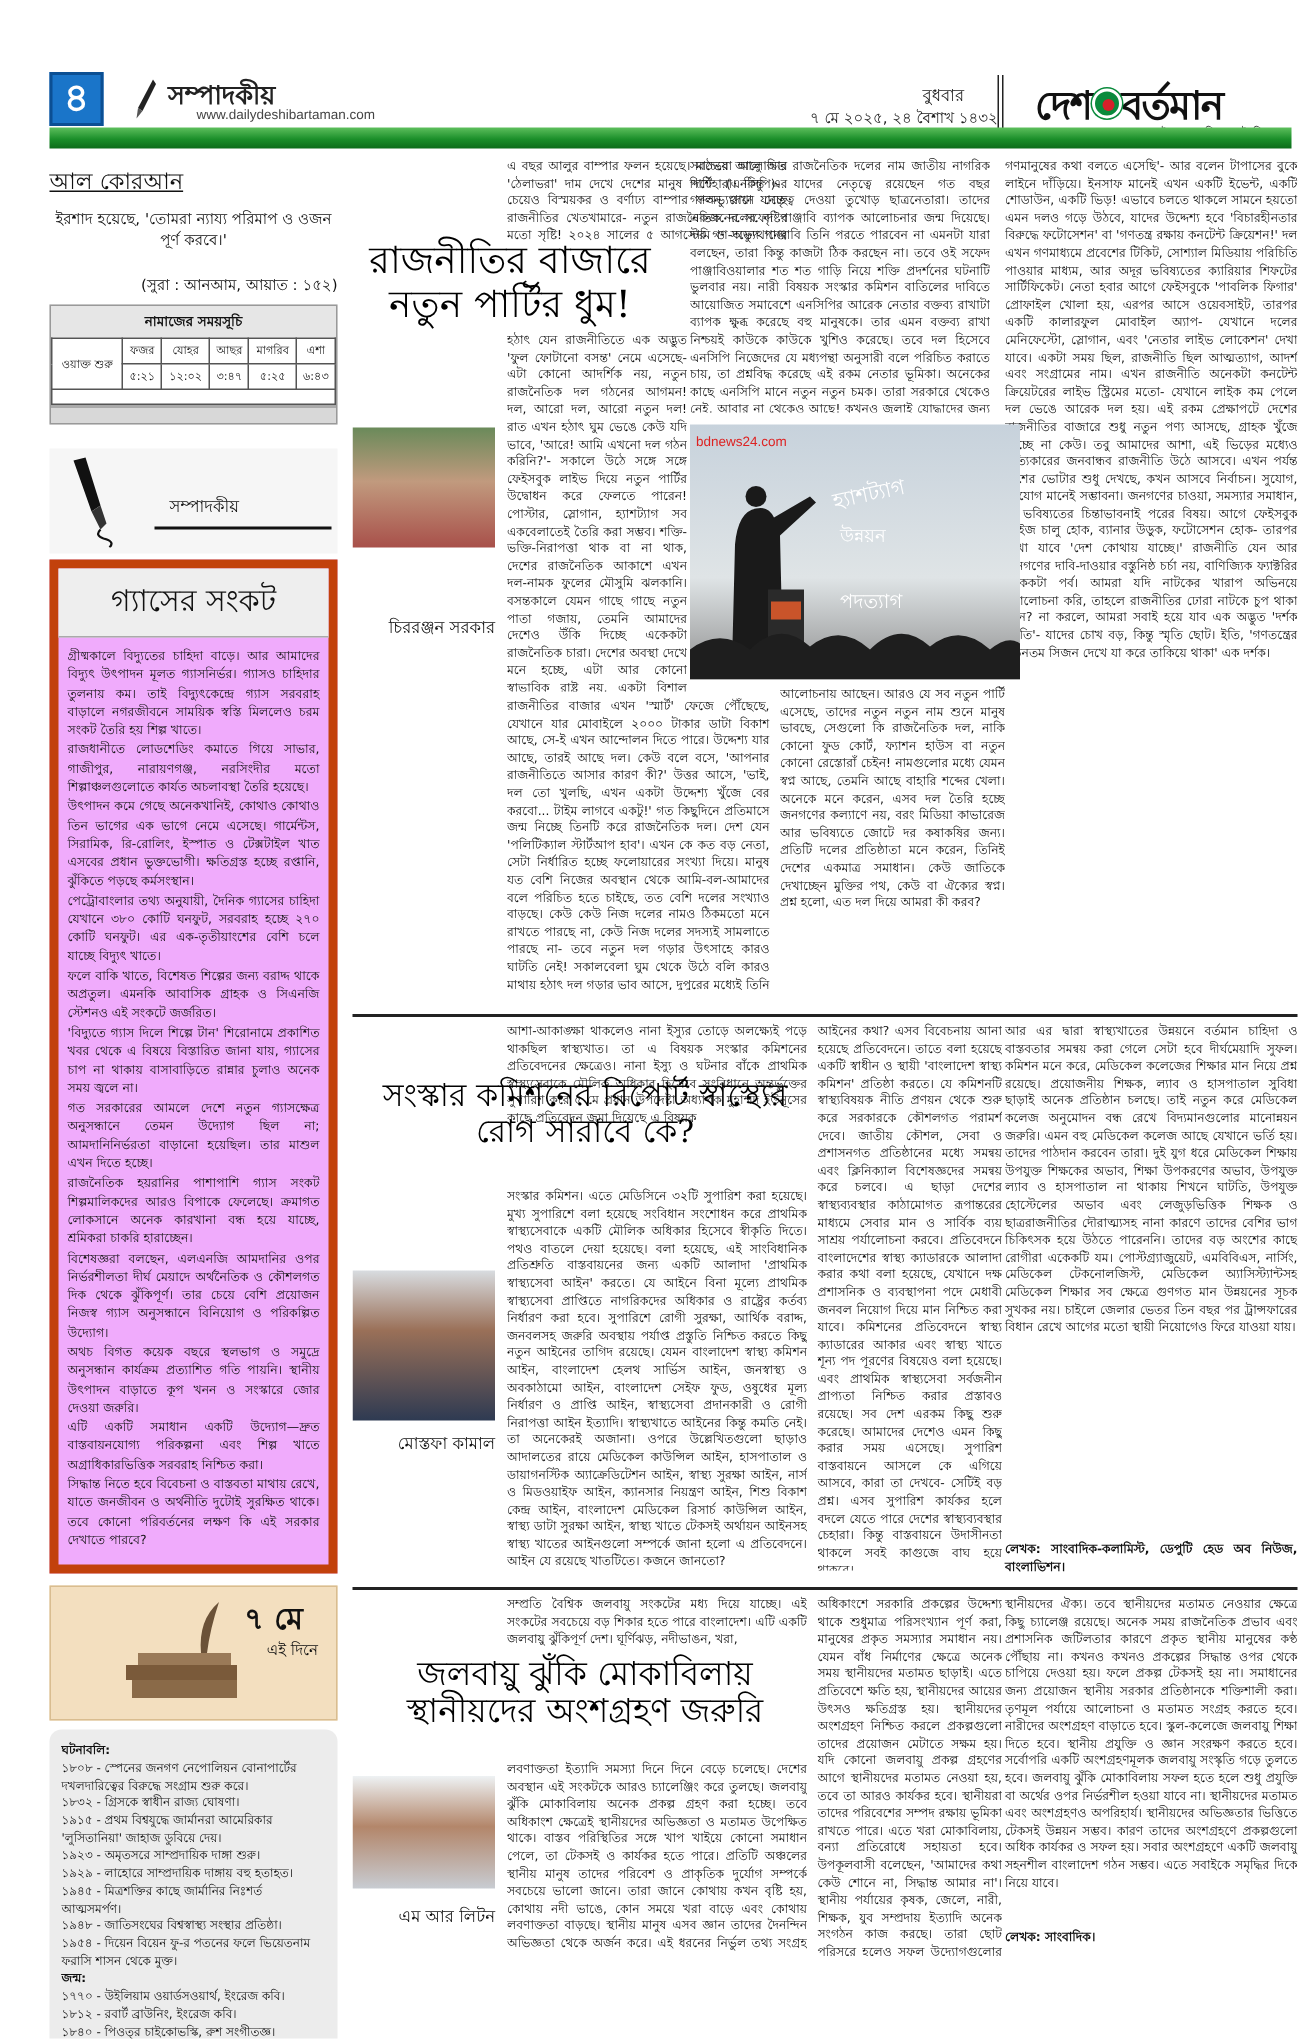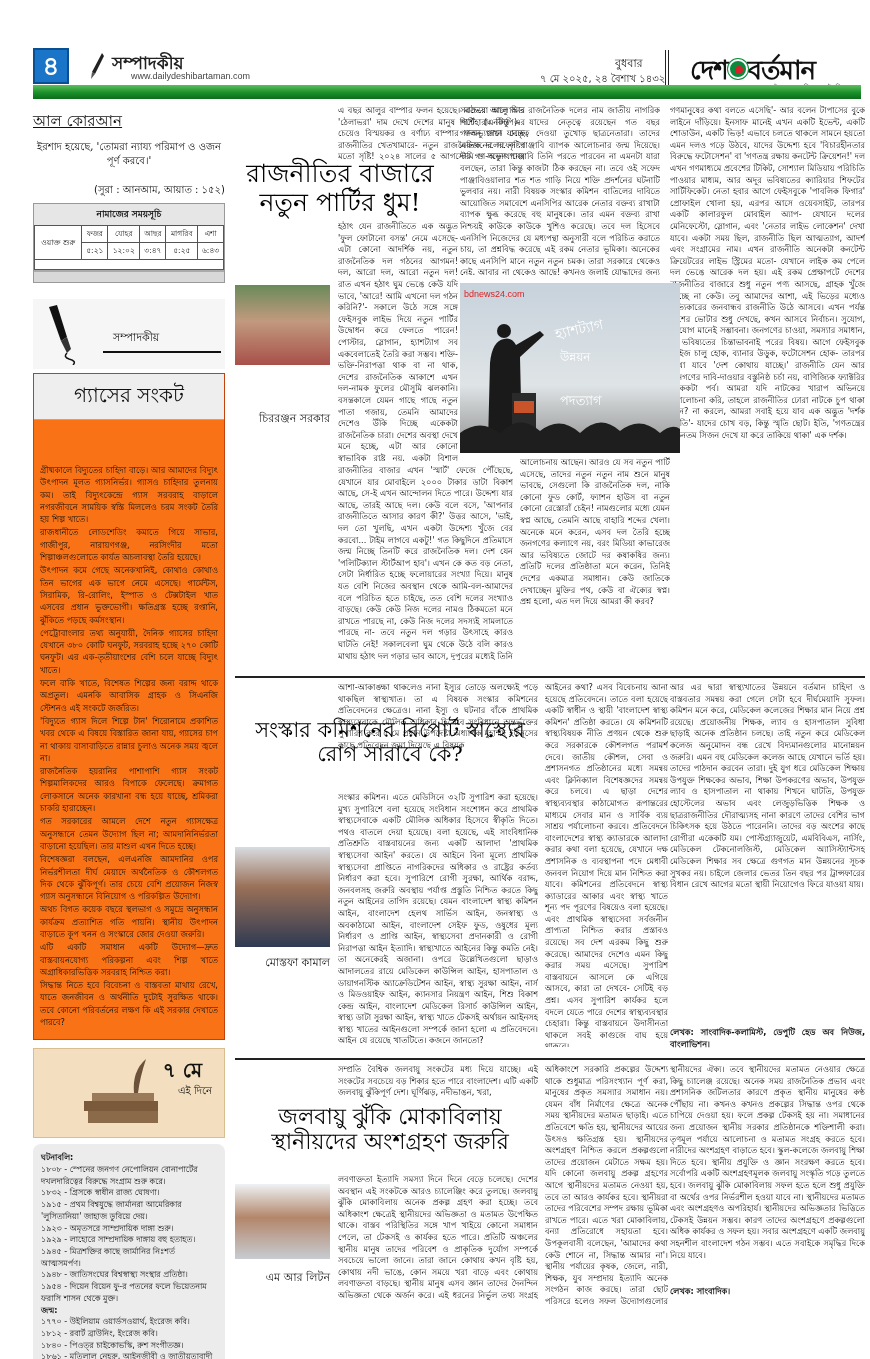--- a/index.html
+++ b/index.html
@@ -28,23 +28,23 @@
   .quran-ref { font-size: 10px; text-align: right; margin-top: 14px; }
   .prayer { margin-top: 4px; border: 1px solid #999; background: #e6e6e6; }
   .prayer-title { text-align: center; font-size: 9px; padding: 3px 0; font-weight: bold; }
   .prayer table { width: 100%; border-collapse: collapse; background: #fff; font-size: 7.5px; text-align: center; }
   .prayer td { border: 1px solid #555; padding: 2px 1px; }
   .prayer .foot { height: 12px; background: #d8d8d8; border-top: 2px solid #aaa; }
   .editorial-banner { margin-top: 16px; height: 70px; position: relative; background: #f6f6f6; }
   .pen-icon { position: absolute; left: 10px; top: 4px; width: 40px; height: 62px; }
   .editorial-label { position: absolute; left: 80px; top: 30px; font-size: 11px; }
   .editorial-rule { position: absolute; left: 70px; top: 52px; width: 118px; height: 2px; background: #111; }
-  .gas-box { margin-top: 4px; border: 1px solid #c2410c; background: #f97316; }
+  .gas-box { margin-top: 4px; border: 6px solid #c2410c; background: #f0abfc; }
   .gas-title { font-size: 20px; text-align: center; padding: 6px 0; background: #eee; border-bottom: 1px solid #aaa; }
-  .gas-body { padding: 6px 6px 10px; font-size: 8.3px; line-height: 12.3px; text-align: justify; margin-top: 38px; }
+  .gas-body { padding: 6px 6px 10px; font-size: 8.3px; line-height: 12.3px; text-align: justify; }
   .gas-body p { margin-bottom: 1px; }
 
   .day-box { margin-top: 8px; height: 90px; background: #f3dfbf; border: 1px solid #d9bd90; position: relative; }
   .books-icon { position: absolute; left: 40px; top: 8px; width: 100px; height: 72px; }
   .day-date { position: absolute; right: 22px; top: 6px; font-size: 20px; font-weight: bold; }
   .day-sub { position: absolute; right: 12px; top: 34px; font-size: 10px; }
   .events { margin-top: 6px; background: #ececec; border-radius: 8px; padding: 8px 8px 10px; font-size: 8px; line-height: 11.7px; }
   .events .h { font-weight: bold; }
   .body-text { font-size: 8.2px; line-height: 11.6px; text-align: justify; }
   .headline { font-family: "DejaVu Serif", serif; text-align: center; color: #000; line-height: 1.15; }
@@ -121,22 +121,22 @@
 
   <div class="gas-box">
     <div class="gas-title">গ্যাসের সংকট</div>
     <div class="gas-body">
       <p>গ্রীষ্মকালে বিদ্যুতের চাহিদা বাড়ে। আর আমাদের বিদ্যুৎ উৎপাদন মূলত গ্যাসনির্ভর। গ্যাসও চাহিদার তুলনায় কম। তাই বিদ্যুৎকেন্দ্রে গ্যাস সরবরাহ বাড়ালে নগরজীবনে সাময়িক স্বস্তি মিললেও চরম সংকট তৈরি হয় শিল্প খাতে।</p>
       <p>রাজধানীতে লোডশেডিং কমাতে গিয়ে সাভার, গাজীপুর, নারায়ণগঞ্জ, নরসিংদীর মতো শিল্পাঞ্চলগুলোতে কার্যত অচলাবস্থা তৈরি হয়েছে।</p>
       <p>উৎপাদন কমে গেছে অনেকখানিই, কোথাও কোথাও তিন ভাগের এক ভাগে নেমে এসেছে। গার্মেন্টস, সিরামিক, রি-রোলিং, ইস্পাত ও টেক্সটাইল খাত এসবের প্রধান ভুক্তভোগী। ক্ষতিগ্রস্ত হচ্ছে রপ্তানি, ঝুঁকিতে পড়ছে কর্মসংস্থান।</p>
       <p>পেট্রোবাংলার তথ্য অনুযায়ী, দৈনিক গ্যাসের চাহিদা যেখানে ৩৮০ কোটি ঘনফুট, সরবরাহ হচ্ছে ২৭০ কোটি ঘনফুট। এর এক-তৃতীয়াংশের বেশি চলে যাচ্ছে বিদ্যুৎ খাতে।</p>
       <p>ফলে বাকি খাতে, বিশেষত শিল্পের জন্য বরাদ্দ থাকে অপ্রতুল। এমনকি আবাসিক গ্রাহক ও সিএনজি স্টেশনও এই সংকটে জর্জরিত।</p>
       <p>'বিদ্যুতে গ্যাস দিলে শিল্পে টান' শিরোনামে প্রকাশিত খবর থেকে এ বিষয়ে বিস্তারিত জানা যায়, গ্যাসের চাপ না থাকায় বাসাবাড়িতে রান্নার চুলাও অনেক সময় জ্বলে না।</p>
+      <p>গত সরকারের আমলে দেশে নতুন গ্যাসক্ষেত্র অনুসন্ধানে তেমন উদ্যোগ ছিল না; আমদানিনির্ভরতা বাড়ানো হয়েছিল। তার মাশুল এখন দিতে হচ্ছে।</p>
       <p>রাজনৈতিক হয়রানির পাশাপাশি গ্যাস সংকট শিল্পমালিকদের আরও বিপাকে ফেলেছে। ক্রমাগত লোকসানে অনেক কারখানা বন্ধ হয়ে যাচ্ছে, শ্রমিকরা চাকরি হারাচ্ছেন।</p>
-      <p>গত সরকারের আমলে দেশে নতুন গ্যাসক্ষেত্র অনুসন্ধানে তেমন উদ্যোগ ছিল না; আমদানিনির্ভরতা বাড়ানো হয়েছিল। তার মাশুল এখন দিতে হচ্ছে।</p>
       <p>বিশেষজ্ঞরা বলছেন, এলএনজি আমদানির ওপর নির্ভরশীলতা দীর্ঘ মেয়াদে অর্থনৈতিক ও কৌশলগত দিক থেকে ঝুঁকিপূর্ণ। তার চেয়ে বেশি প্রয়োজন নিজস্ব গ্যাস অনুসন্ধানে বিনিয়োগ ও পরিকল্পিত উদ্যোগ।</p>
       <p>অথচ বিগত কয়েক বছরে স্থলভাগ ও সমুদ্রে অনুসন্ধান কার্যক্রম প্রত্যাশিত গতি পায়নি। স্থানীয় উৎপাদন বাড়াতে কূপ খনন ও সংস্কারে জোর দেওয়া জরুরি।</p>
       <p>এটি একটি সমাধান একটি উদ্যোগ—দ্রুত বাস্তবায়নযোগ্য পরিকল্পনা এবং শিল্প খাতে অগ্রাধিকারভিত্তিক সরবরাহ নিশ্চিত করা।</p>
       <p>সিদ্ধান্ত নিতে হবে বিবেচনা ও বাস্তবতা মাথায় রেখে, যাতে জনজীবন ও অর্থনীতি দুটোই সুরক্ষিত থাকে। তবে কোনো পরিবর্তনের লক্ষণ কি এই সরকার দেখাতে পারবে?</p>
     </div>
   </div>
 
   <div class="day-box">
     <svg class="books-icon" viewBox="0 0 100 72">
       <rect x="10" y="44" width="74" height="10" fill="#7a5a3a"></rect>

